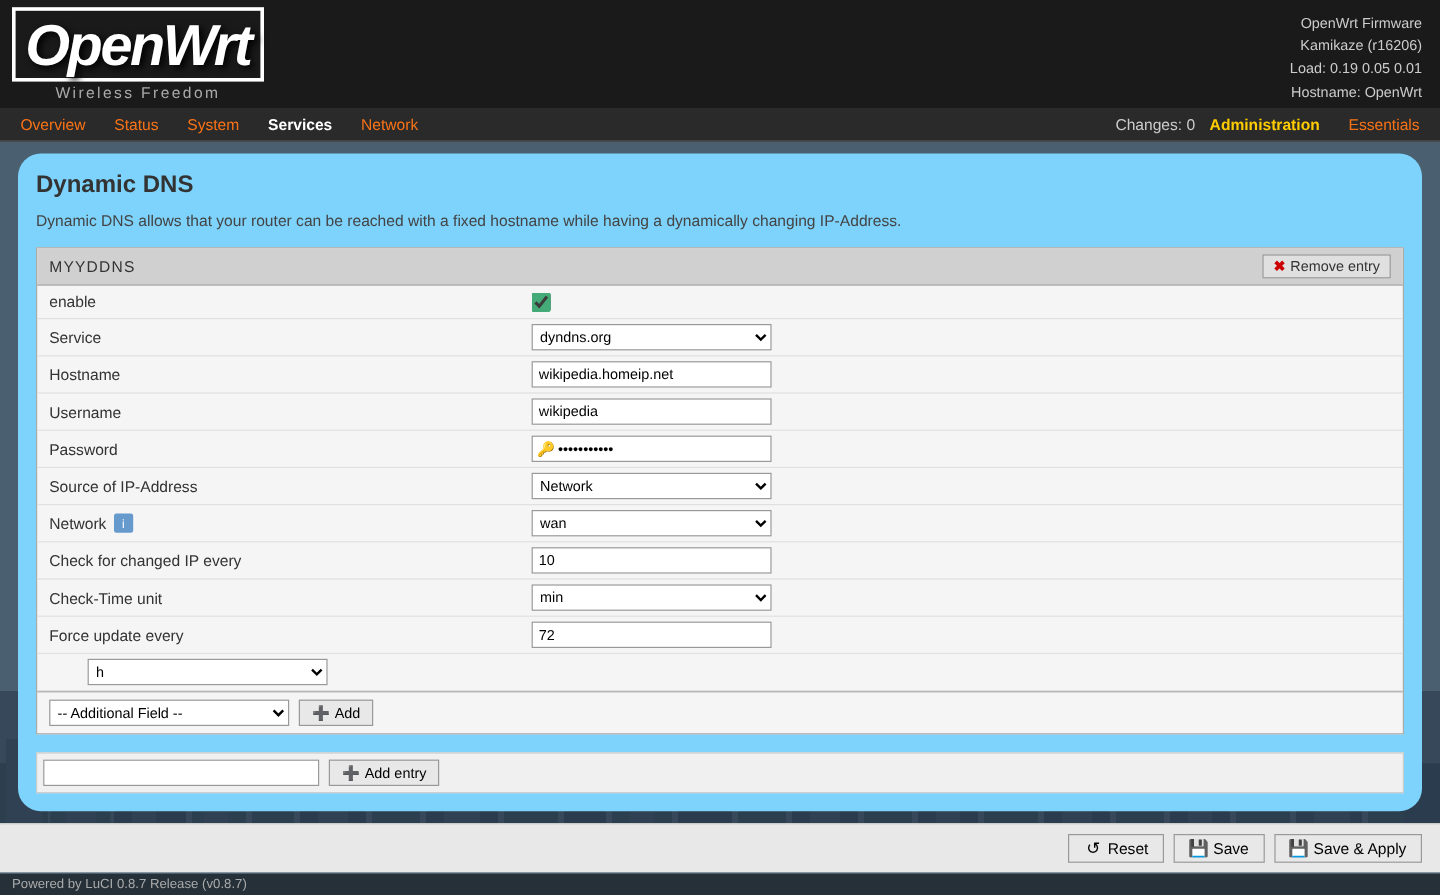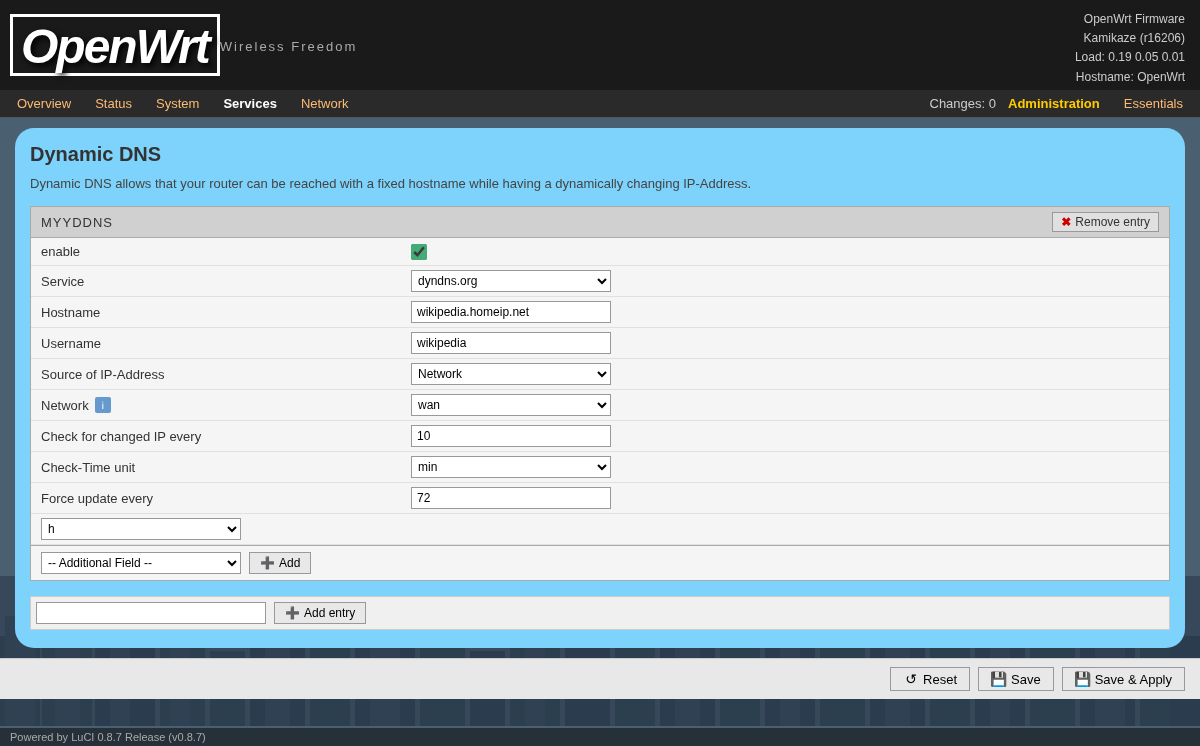--- a/index.html
+++ b/index.html
@@ -33,21 +33,21 @@
     #logo-text span.wrt { color: white; }
     #logo-subtitle {
       color: #aaa;
       font-size: 13px;
       letter-spacing: 2px;
       margin-top: 2px;
       text-align: center;
     }
     #logo-container {
       display: flex;
-      flex-direction: row;
+      flex-direction: column;
       align-items: center;
     }
     .logo-border {
       border: 3px solid white;
       display: inline-block;
       padding: 2px 8px;
     }
     #header-info {
       position: absolute;
       right: 15px;
@@ -61,21 +61,21 @@
     
     #navbar {
       background: #2a2a2a;
       height: 28px;
       display: flex;
       align-items: center;
       padding: 0 5px;
       border-bottom: 1px solid #555;
     }
     .nav-item {
-      color: #fdba74;
+      color: #f97316;
       padding: 4px 12px;
       cursor: pointer;
       font-size: 13px;
       text-decoration: none;
     }
     .nav-item.active { color: white; font-weight: bold; }
     .nav-item.highlight { color: #ffcc00; font-weight: bold; }
     #nav-right {
       margin-left: auto;
       display: flex;
@@ -152,20 +152,21 @@
       color: #333;
       font-size: 13px;
       display: flex;
       align-items: center;
       gap: 4px;
     }
     .form-control-area {
       flex: 1;
       display: flex;
       align-items: center;
+      margin-left: 32px;
     }
     .form-input {
       width: 200px;
       padding: 2px 5px;
       border: 1px solid #999;
       background: white;
       font-size: 12px;
       height: 22px;
     }
     .form-select {
@@ -363,20 +364,29 @@
       </div>
     </div>
 
     <div class="form-row">
       <div class="form-label">Username</div>
       <div class="form-control-area">
         <input type="text" class="form-input" value="wikipedia" style="">
       </div>
     </div>
 
+    <div class="form-row">
+      <div class="form-label">Password</div>
+      <div class="form-control-area">
+        <span style="display:flex;align-items:center;border:1px solid #999;background:white;width:200px;height:22px;padding:0 4px;">
+          <span style="font-size:12px;margin-right:2px;">🔑</span>
+          <input type="password" style="border: none; outline: none; background: transparent; font-size: 12px; width: 150px;" value="password123">
+        </span>
+      </div>
+    </div>
 
     <div class="form-row">
       <div class="form-label">Source of IP-Address</div>
       <div class="form-control-area">
         <select class="form-select">
           <option>Network</option>
           <option>Interface</option>
           <option>URL</option>
         </select>
       </div>

